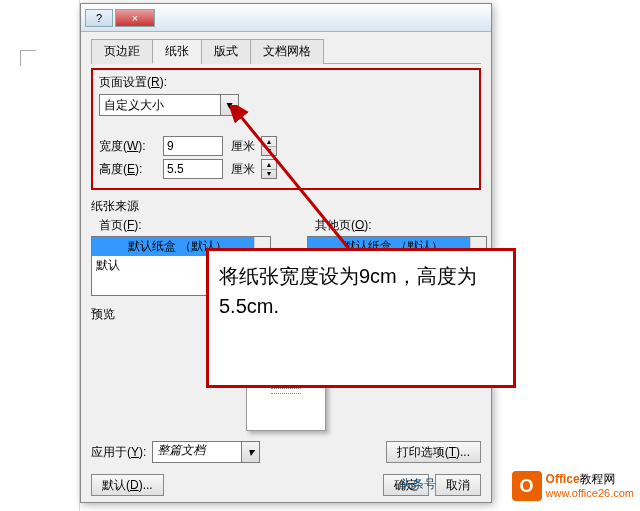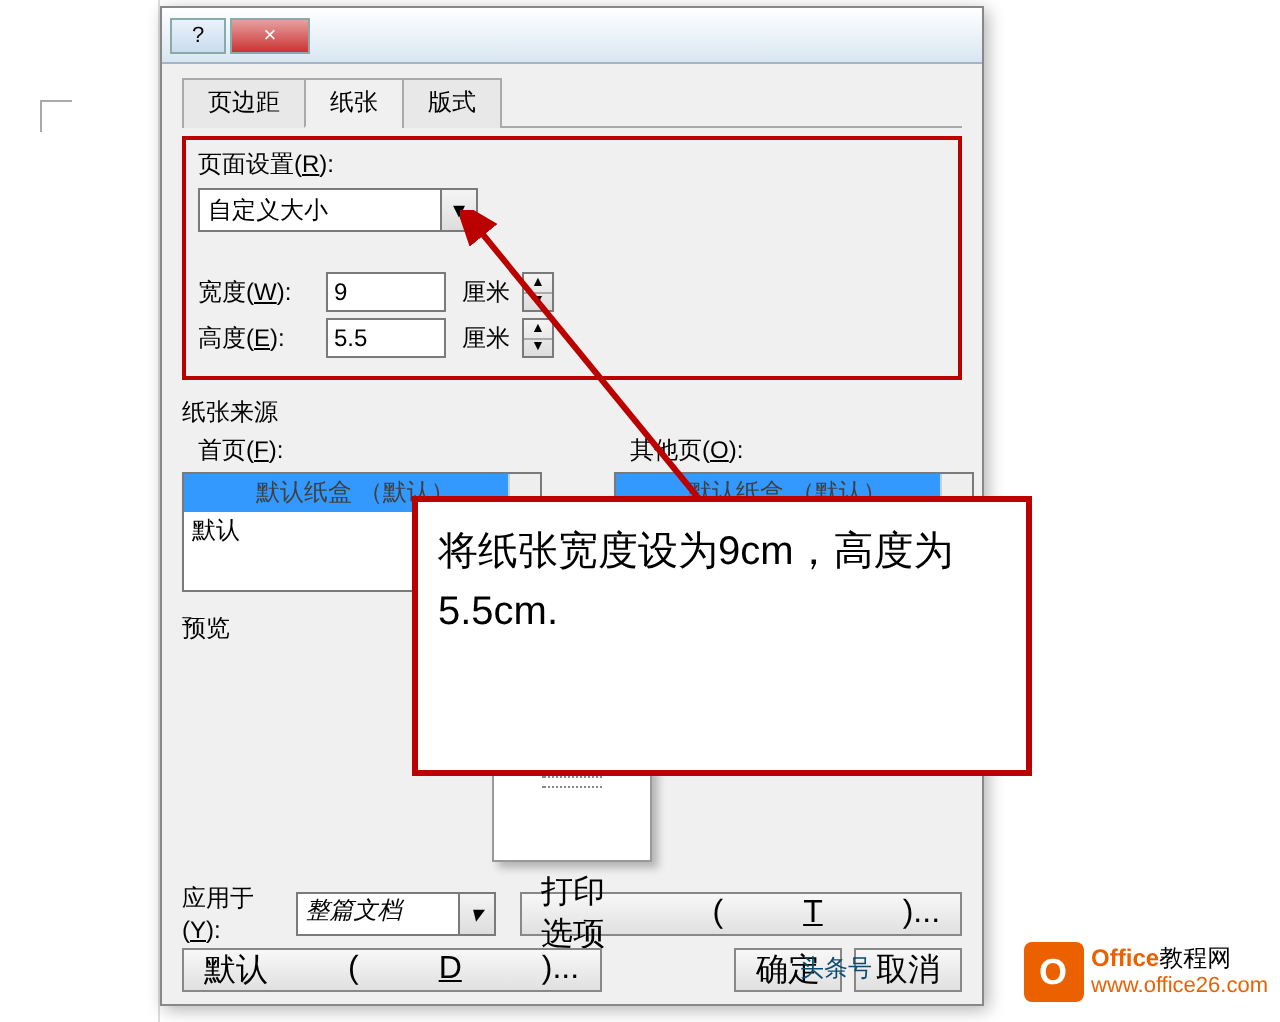--- a/index.html
+++ b/index.html
@@ -27,29 +27,29 @@
     .spinner { width: 16px; height: 20px; border: 1px solid #7a7a7a; background: linear-gradient(#f4f4f4,#ddd); display: flex; flex-direction: column; }
     .spinner div { flex: 1; display: flex; align-items: center; justify-content: center; font-size: 7px; cursor: pointer; }
     .spinner div:first-child { border-bottom: 1px solid #aaa; }
     .source-section { margin-top: 6px; }
     .section-title { font-size: 12px; margin-bottom: 2px; }
     .source-cols { display: flex; gap: 36px; }
     .source-col { flex: 1; }
     .source-label { font-size: 12px; margin-bottom: 2px; padding-left: 8px; }
     .listbox { width: 180px; height: 60px; border: 1px solid #7a7a7a; background: #fff; overflow: hidden; position: relative; }
     .listbox-item { padding: 1px 4px; font-size: 12px; }
-    .listbox-item.selected { background: #3399ff; color: #404040; padding-left: 36px; }
+    .listbox-item.selected { background: #3399ff; color: #000000; padding-left: 36px; }
     .listbox-scroll { position: absolute; right: 0; top: 0; bottom: 0; width: 16px; background: #eee; border-left: 1px solid #ccc; }
     .preview-section { margin-top: 10px; }
     .preview-box { width: 80px; height: 100px; margin: 8px auto 0 auto; background: #fff; border: 1px solid #999; box-shadow: 3px 3px 4px rgba(0,0,0,0.25); display: flex; flex-direction: column; align-items: center; justify-content: center; gap: 4px; padding: 10px; font-size: 5px; color: #666; }
     .preview-line { width: 30px; border-top: 1px dotted #888; }
     .bottom-row { display: flex; align-items: center; margin-top: 10px; gap: 6px; }
     .apply-select { width: 108px; height: 22px; border: 1px solid #7a7a7a; background: #fff; display: flex; align-items: flex-start; padding: 0 4px; position: relative; font-style: italic; }
     .apply-select .dropdown-btn { position: absolute; right: 0; top: 0; bottom: 0; width: 18px; border-left: 1px solid #7a7a7a; background: linear-gradient(#f4f4f4,#ddd); display: flex; align-items: center; justify-content: center; }
-    .btn { height: 22px; padding: 0 10px; border: 1px solid #888; background: linear-gradient(#f8f8f8,#e0e0e0); cursor: pointer; display: inline-flex; align-items: center; font-size: 16px; gap: 40px; }
+    .btn { height: 22px; padding: 0 10px; border: 1px solid #888; background: linear-gradient(#f8f8f8,#e0e0e0); cursor: pointer; display: inline-flex; align-items: center; font-size: 12px; }
     .dialog-footer { position: absolute; bottom: 6px; left: 10px; right: 10px; display: flex; align-items: center; }
     .dialog-footer .spacer { flex: 1; }
     .annotation-box { position: absolute; left: 206px; top: 248px; width: 310px; height: 140px; border: 3px solid #b00; background: #fff; padding: 10px; font-size: 20px; line-height: 1.5; color: #000; z-index: 10; }
     .arrow { position: absolute; left: 230px; top: 105px; width: 150px; height: 150px; z-index: 9; pointer-events: none; }
     .watermark { position: absolute; right: 6px; bottom: 10px; display: flex; align-items: center; gap: 4px; z-index: 20; }
     .watermark-icon { width: 30px; height: 30px; background: #eb6100; display: flex; align-items: center; justify-content: center; color: #fff; font-weight: bold; font-size: 18px; border-radius: 4px; }
     .watermark-text { display: flex; flex-direction: column; font-size: 12px; line-height: 1.1; }
     .watermark-text .t1 b { color: #eb6100; }
     .watermark-text .t2 { color: #eb6100; font-size: 11px; }
     .page-bg { position: absolute; left: 0; top: 0; width: 80px; height: 511px; border-right: 1px solid #ddd; }
@@ -69,20 +69,21 @@
       <div class="titlebar-btn">?</div>
       <div class="titlebar-btn close">×</div>
     </div>
   </div>
 
   <div class="dialog-body">
     <div class="tabs">
       <div class="tab">页边距</div>
       <div class="tab active">纸张</div>
       <div class="tab">版式</div>
+      <div class="tab">文档网格</div>
     </div>
 
     <div class="paper-size-group">
       <div class="group-label">
         <span>页面设置</span>(<span class="underline-key">R</span>):
       </div>
       <div class="select-row">
         <div class="select-box">
           <span>自定义大小</span>
           <div class="dropdown-btn">▾</div>

